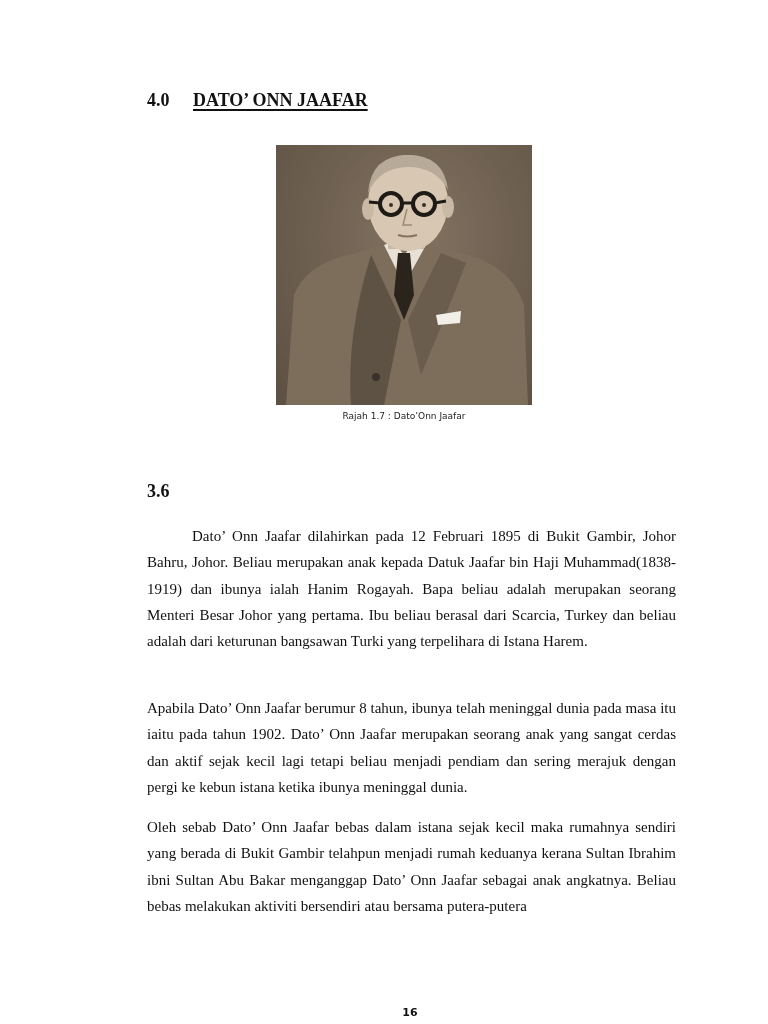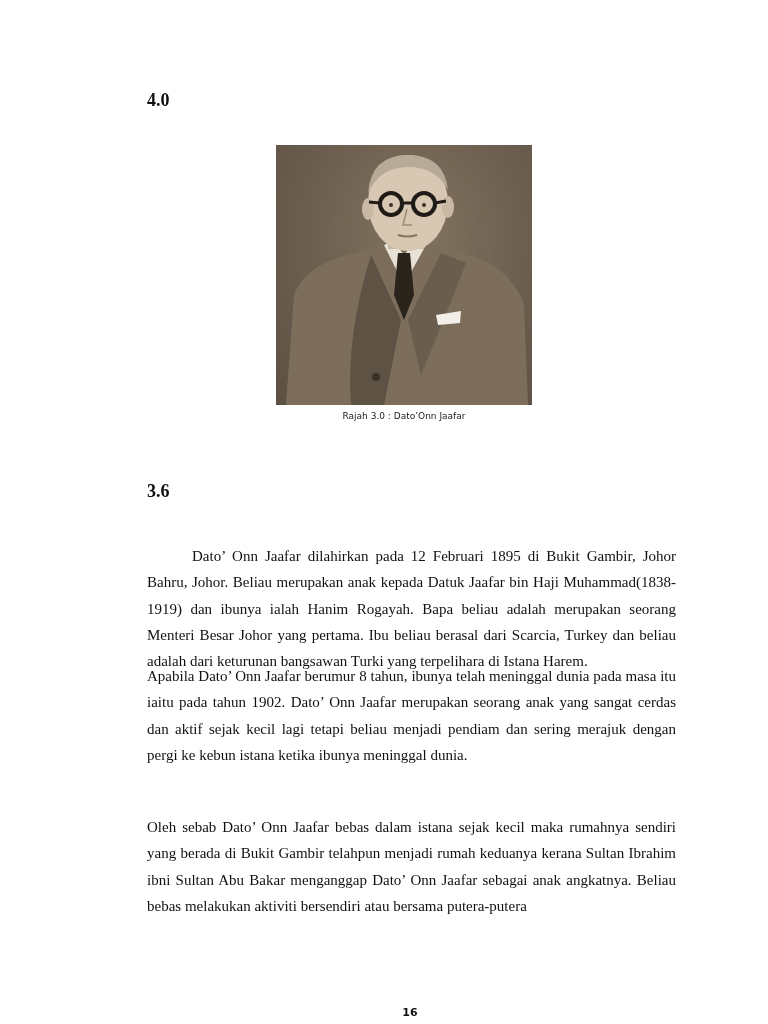--- a/index.html
+++ b/index.html
@@ -54,40 +54,41 @@
 
     .para {
       position: absolute;
       left: 147px;
       width: 529px;
       font-size: 15px;
       line-height: 26.3px;
       text-align: justify;
       text-align-last: left;
     }
-    .p1 { top: 543px; text-indent: 45px; }
-    .p2 { top: 663px; }
+    .p1 { top: 523px; text-indent: 45px; }
+    .p2 { top: 695px; }
     .p3 { top: 814px; font-family: Liberation Serif, serif; }
 
     .page-number {
       position: absolute;
       top: 1006px;
       left: 0;
       width: 820px;
       text-align: center;
       font-family: "DejaVu Sans", sans-serif;
       font-weight: bold;
       font-size: 11px;
     }
   </style>
 </head>
 <body>
 
 <div class="heading h40">
   <span class="num">4.0</span>
+  <span class="title">DATO’ ONN JAAFAR</span>
 </div>
 
 <div class="photo" role="img" aria-label="Portrait photograph of Dato’ Onn Jaafar in sepia tones, wearing round glasses, a suit and tie">
   <svg viewBox="0 0 256 260" preserveAspectRatio="none">
 
     <rect x="0" y="0" width="256" height="260" fill="#75675a" opacity="0.35"></rect>
 
     <path d="M10 260 L18 150 Q30 118 80 108 L110 98 L150 98 L185 108 Q235 120 248 160 L252 260 Z" fill="#7d6e5c"></path>
 
     <path d="M95 110 L125 175 L108 260 L75 260 Q70 190 95 110 Z" fill="#5e5244"></path>
@@ -117,21 +118,21 @@
     <line x1="159" y1="58" x2="170" y2="56" stroke="#1e1a15" stroke-width="3"></line>
 
     <circle cx="115" cy="60" r="2" fill="#3a322a"></circle>
     <circle cx="148" cy="60" r="2" fill="#3a322a"></circle>
 
     <path d="M131 64 L127 80 L136 80" fill="none" stroke="#9c8a74" stroke-width="1.5"></path>
     <path d="M122 90 Q131 93 141 90" fill="none" stroke="#8a7560" stroke-width="2"></path>
   </svg>
 </div>
 
-<div class="caption">Rajah 3.0 : Dato’Onn Jaafar</div>
+<div class="caption">Rajah 1.7 : Dato’Onn Jaafar</div>
 
 <div class="heading h41">
   <span class="num">3.6</span>
 </div>
 
 <p class="para p1" style="margin:0;">Dato’ Onn Jaafar dilahirkan pada 12 Februari 1895 di Bukit Gambir, Johor Bahru, Johor. Beliau merupakan anak kepada Datuk Jaafar bin Haji Muhammad(1838-1919) dan ibunya ialah Hanim Rogayah. Bapa beliau adalah merupakan seorang Menteri Besar Johor yang pertama. Ibu beliau berasal dari Scarcia, Turkey dan beliau adalah dari keturunan bangsawan Turki yang terpelihara di Istana Harem.</p>
 <p class="para p2" style="margin:0;">Apabila Dato’ Onn Jaafar berumur 8 tahun, ibunya telah meninggal dunia pada masa itu iaitu pada tahun 1902. Dato’ Onn Jaafar merupakan seorang anak yang sangat cerdas dan aktif sejak kecil lagi tetapi beliau menjadi pendiam dan sering merajuk dengan pergi ke kebun istana ketika ibunya meninggal dunia.</p>
 <p class="para p3" style="margin:0;">Oleh sebab Dato’ Onn Jaafar bebas dalam istana sejak kecil maka rumahnya sendiri yang berada di Bukit Gambir telahpun menjadi rumah keduanya kerana Sultan Ibrahim ibni Sultan Abu Bakar menganggap Dato’ Onn Jaafar sebagai anak angkatnya. Beliau bebas melakukan aktiviti bersendiri atau bersama putera-putera</p>
 
 <div class="page-number">16</div>

